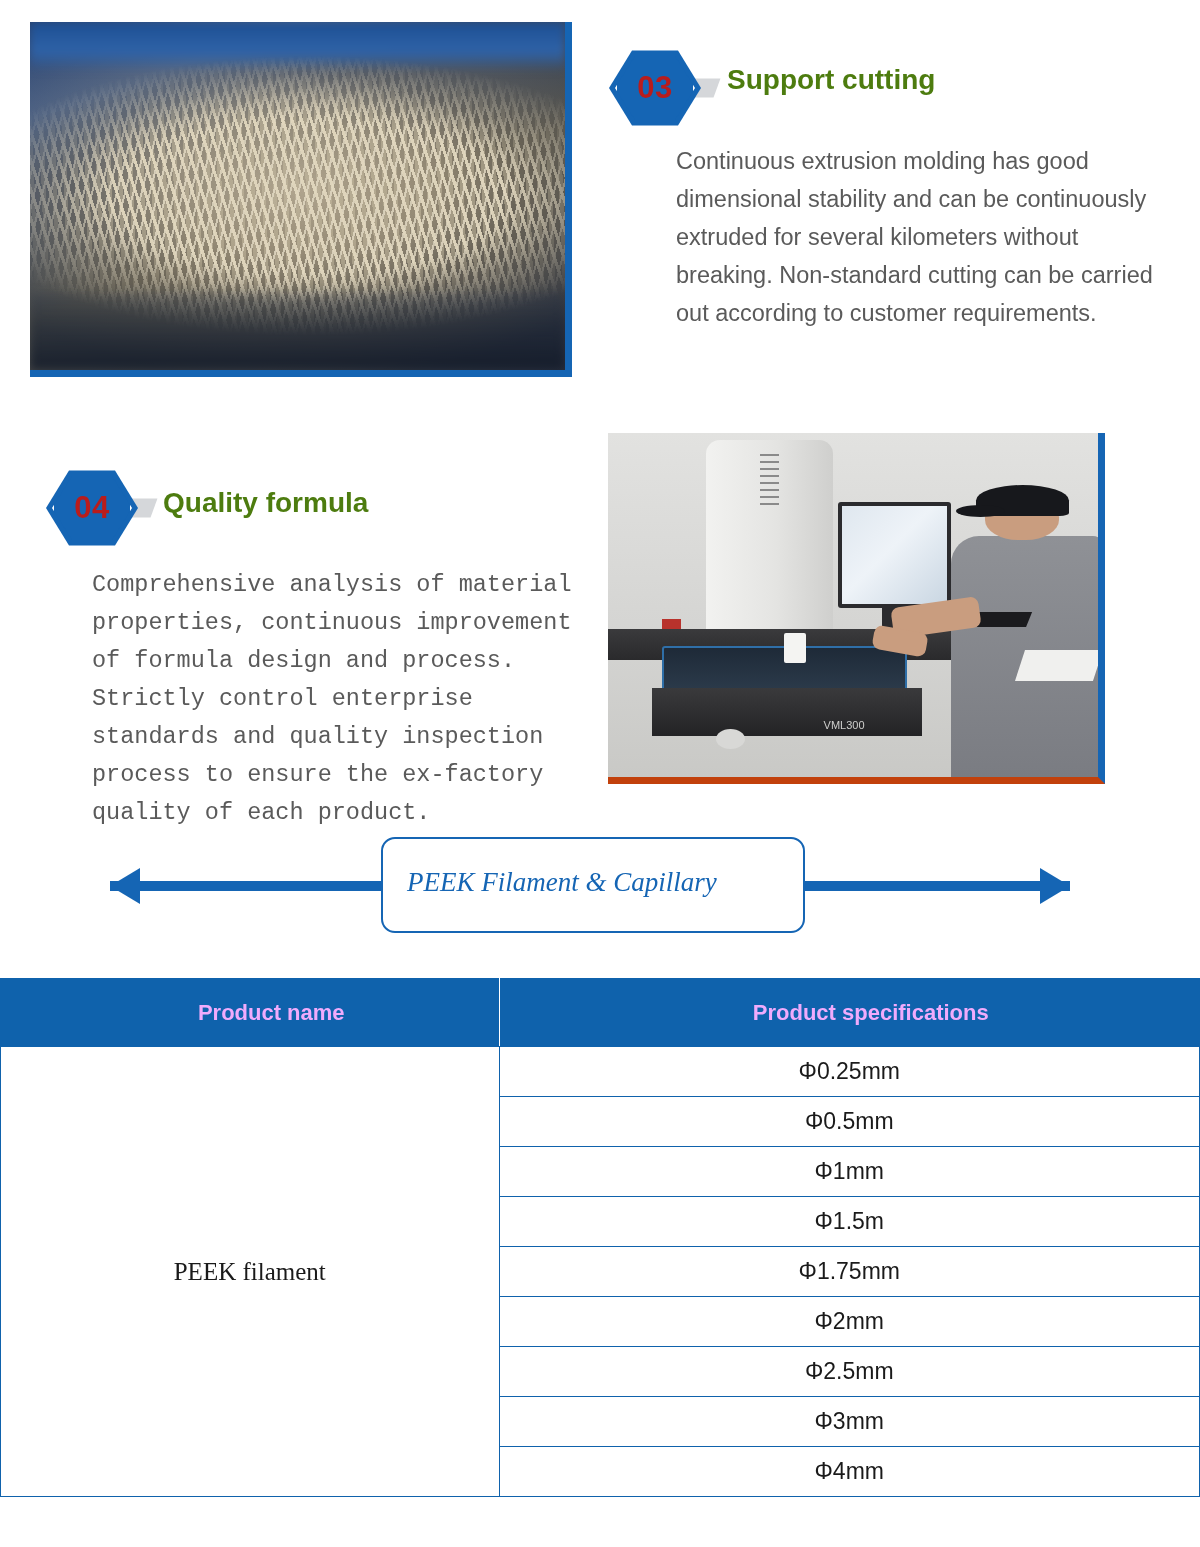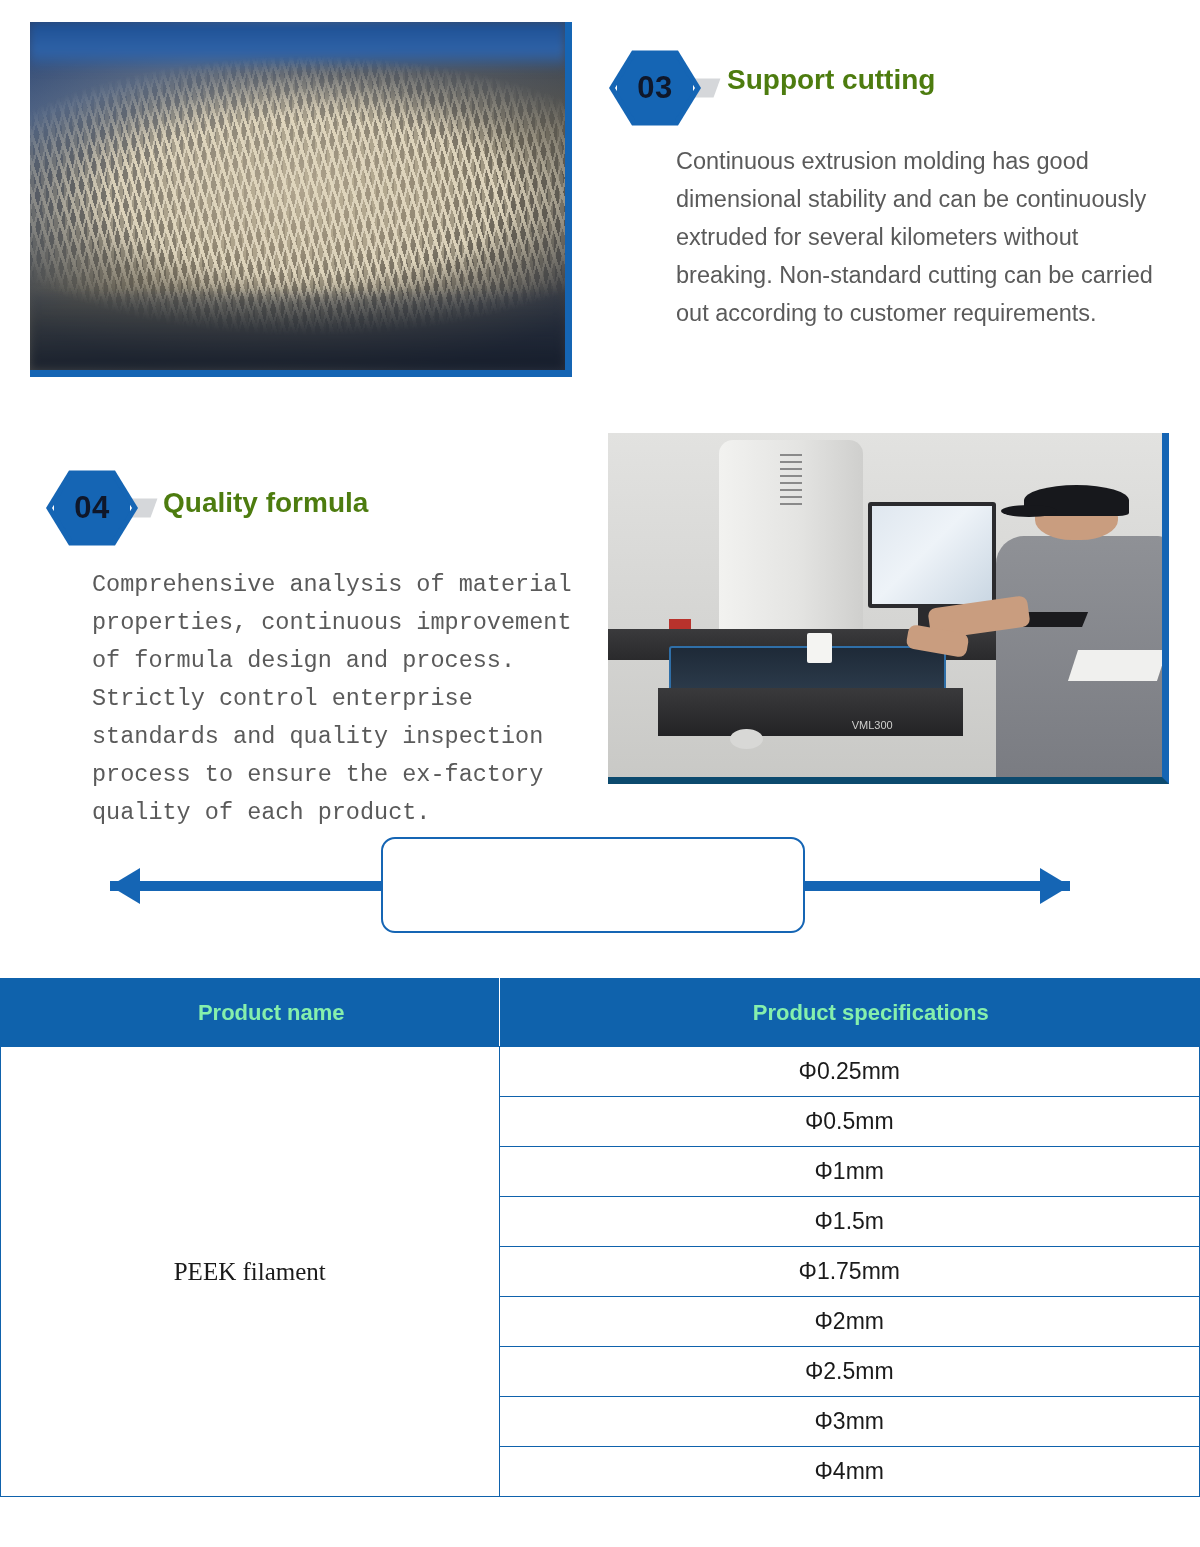--- a/index.html
+++ b/index.html
@@ -79,21 +79,21 @@
   }
   .hex .inner {
     position: absolute;
     left: 6px; top: 6px; right: 6px; bottom: 6px;
     background: #1565b4;
     border: 2px solid #ffffff;
     clip-path: polygon(25% 3%, 75% 3%, 100% 50%, 75% 97%, 25% 97%, 0% 50%);
   }
   .hex .num {
     position: relative;
-    color: #0f172a;
+    color: #b91c1c;
     font-size: 31px;
     font-weight: bold;
     letter-spacing: 0.5px;
     z-index: 3;
   }
   .hex .tail {
     position: absolute;
     right: -16px;
     top: 50%;
     width: 26px;
@@ -124,24 +124,24 @@
     font-family: "Liberation Sans", sans-serif;
   }
   .body-03 { left: 676px; top: 142px; width: 505px; }
   .body-04 { left: 92px; top: 566px; width: 500px; font-family: Liberation Mono, monospace; }
 
   
   .photo-lab {
     position: absolute;
     left: 608px;
     top: 433px;
-    width: 561px;
+    width: 497px;
     height: 351px;
     border-right: 7px solid #1565b4;
-    border-bottom: 7px solid #0c4a6e;
+    border-bottom: 7px solid #c2410c;
     overflow: hidden;
     background: #cfcfcd;
   }
   .photo-lab .wall {
     position: absolute; inset: 0;
     background: linear-gradient(180deg, #e2e2e0 0%, #d5d5d3 55%, #c9c9c6 100%);
   }
   .photo-lab .machine {
     position: absolute;
     left: 20%; top: 2%;
@@ -346,21 +346,21 @@
   .spec-table {
     position: absolute;
     left: 0;
     top: 978px;
     width: 1200px;
     border-collapse: collapse;
     table-layout: fixed;
   }
   .spec-table th {
     background: #0f62ac;
-    color: #86efac;
+    color: #f0abfc;
     font-size: 22px;
     font-weight: bold;
     height: 68px;
     border: 1px solid #0f62ac;
     font-family: "Liberation Sans", sans-serif;
     padding-left: 44px;
   }
   .spec-table th.c1 { width: 464px; border-right: 1px solid #ffffff; }
   .spec-table th.c2 { width: 652px; }
   .spec-table td.name-cell {
@@ -436,20 +436,23 @@
     <div class="arm"></div>
     <div class="hand2"></div>
     <div class="paper"></div>
   </div>
 
   <div class="divider">
     <div class="arrow-bar"></div>
     <div class="arrow-left"></div>
     <div class="arrow-right"></div>
     <div class="banner-box">
+      <div class="banner-line">
+        <span class="big">PEEK Filament &amp; Capillary</span>
+      </div>
     </div>
   </div>
 
   <table class="spec-table">
     <thead>
       <tr>
         <th class="c1">Product name</th>
         <th class="c2">Product specifications</th>
       </tr>
     </thead>

